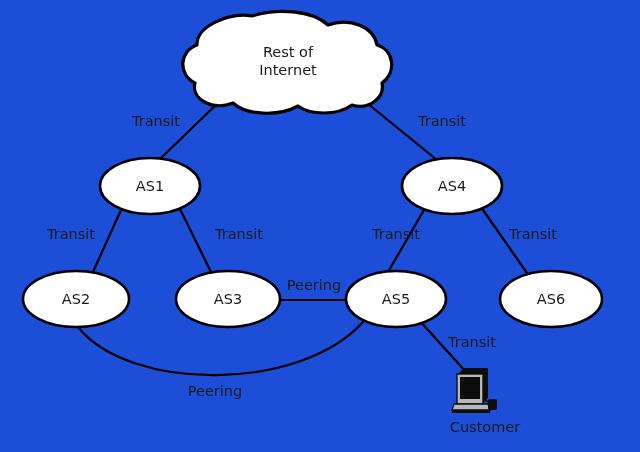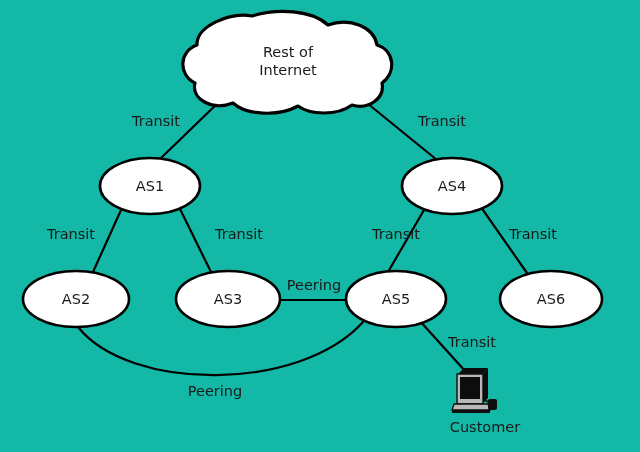--- a/index.html
+++ b/index.html
@@ -10,21 +10,21 @@
   body {
     width: 640px;
     height: 452px;
     overflow: hidden;
     font-family: "DejaVu Sans", sans-serif;
   }
   #diagram-root {
     position: relative;
     width: 640px;
     height: 452px;
-    background: #14b8a6;
+    background: #1d4ed8;
   }
   svg.canvas {
     display: block;
     width: 640px;
     height: 452px;
   }
   .node-shape {
     fill: #ffffff;
     stroke: #000000;
     stroke-width: 2.6;

